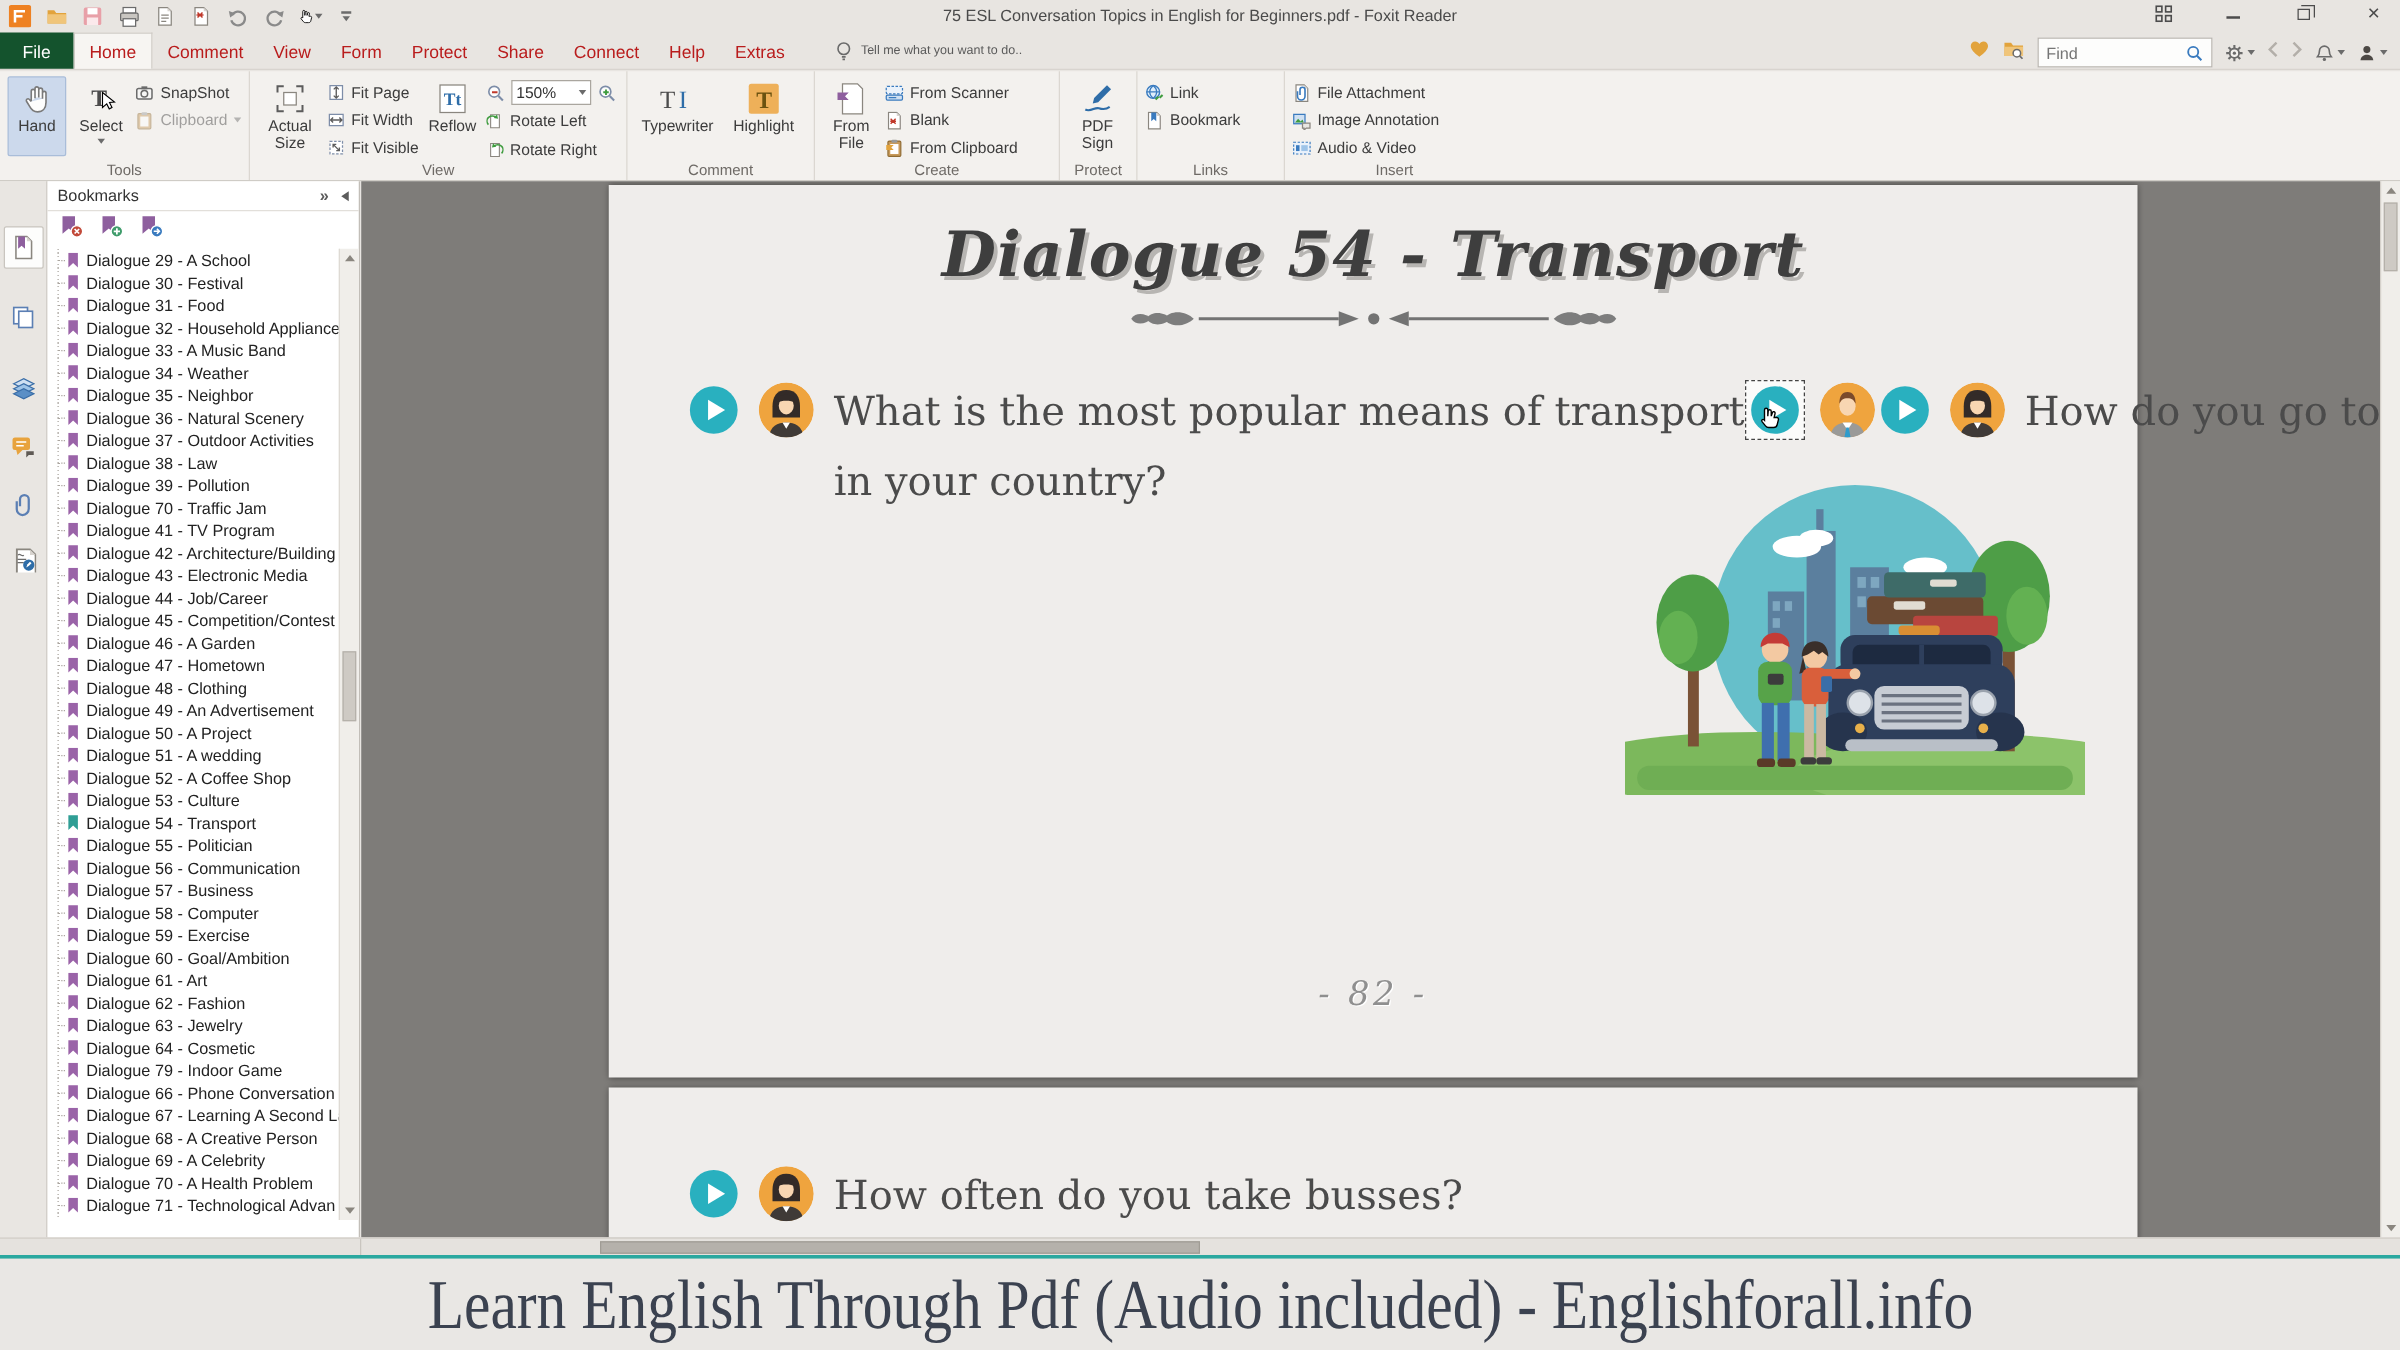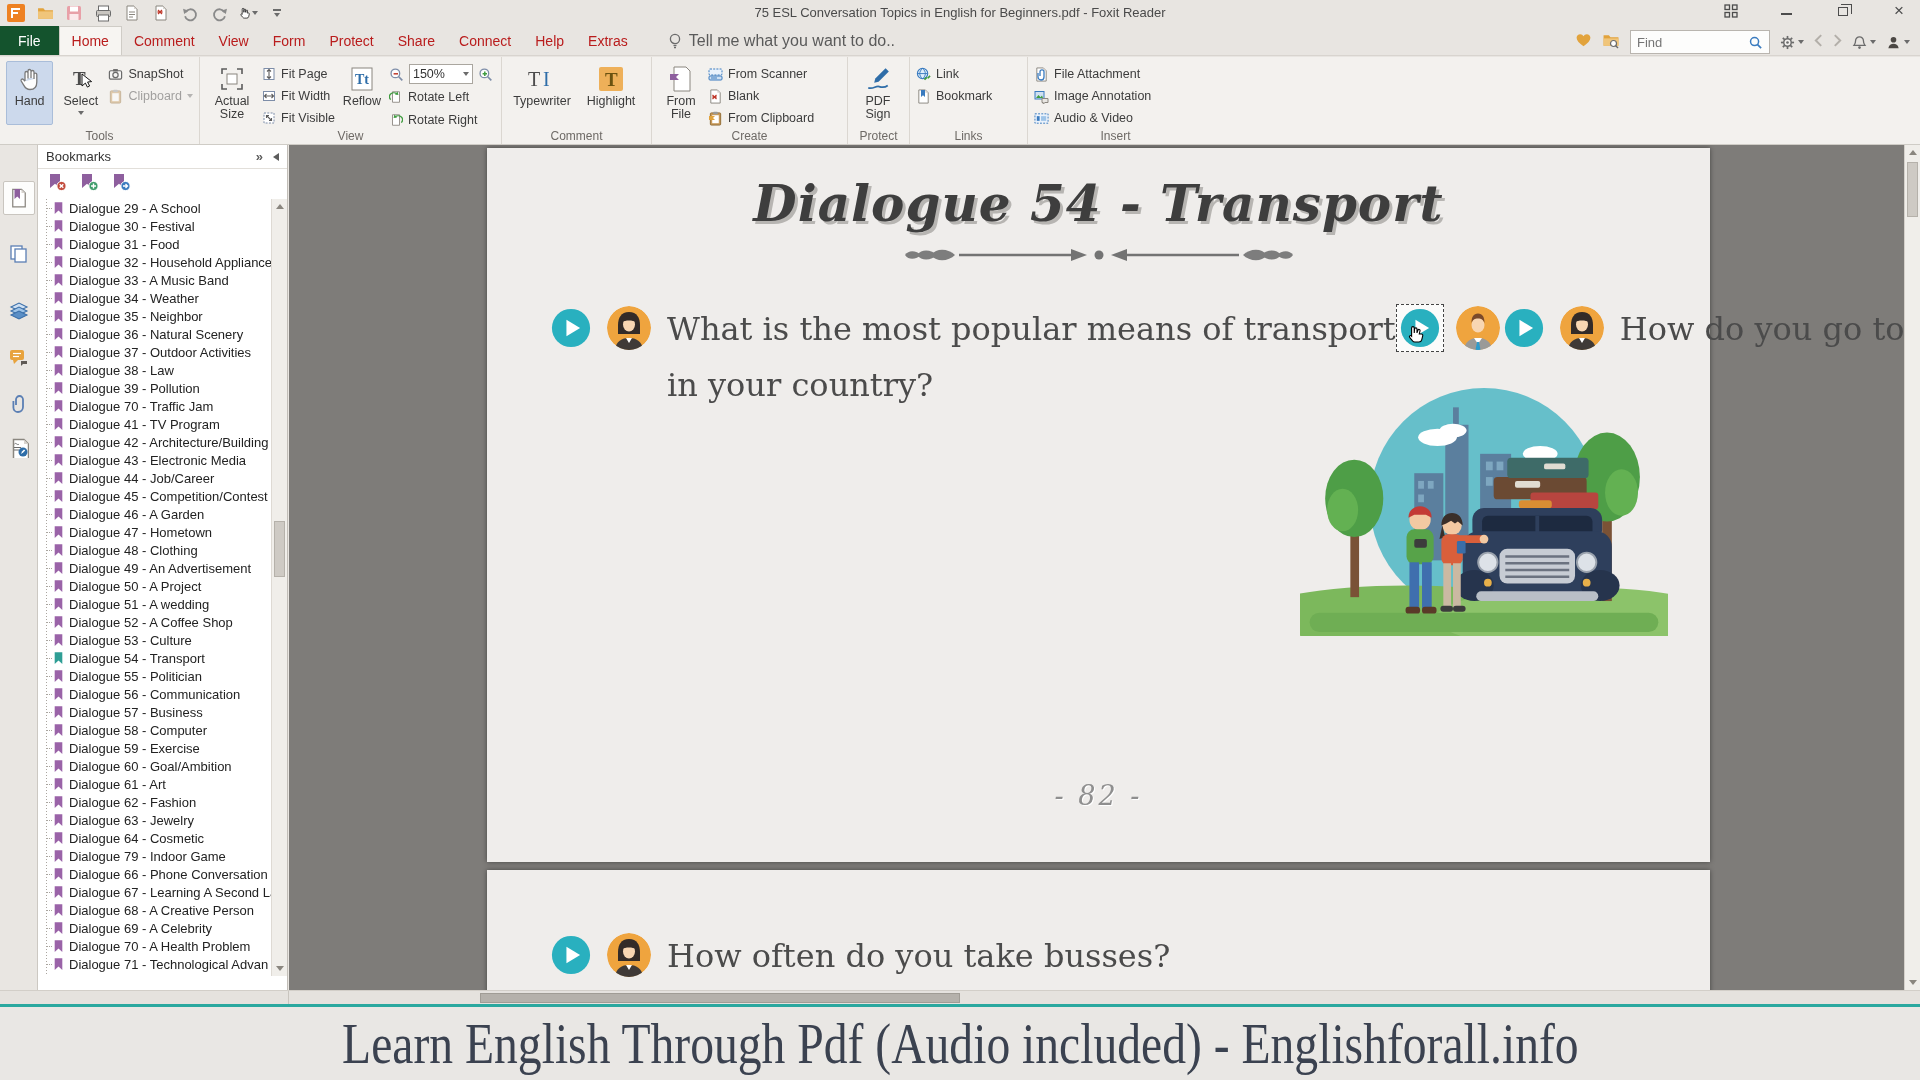--- a/index.html
+++ b/index.html
@@ -17,21 +17,21 @@
   .wc { width:26px; height:18px; display:flex; align-items:center; justify-content:center; color:#4c4c4c; font-size:14px; }
   .wc-restore i { position:relative; display:block; width:10px; height:9px; border:1.4px solid #4c4c4c; background:#e8e5e1; }
   .wc-restore i::before { content:''; position:absolute; left:2px; top:-4px; width:10px; height:9px; border:1.4px solid #4c4c4c; border-bottom:none; border-left:none; }
   .caret { display:inline-block; width:0; height:0; border-left:3.5px solid transparent; border-right:3.5px solid transparent; border-top:4px solid #6b6b6b; }
 
   
   .tabrow { position:absolute; top:26px; left:0; right:0; height:30px; background:#e8e5e1; display:flex; align-items:stretch; border-bottom:1px solid #d8d4cf; }
   .tab { padding:0 12px; display:flex; align-items:center; font-size:14px; color:#b91c1c; cursor:default; }
   .tab-file { background:#14532d; color:#fff; padding:0 18px; }
   .tab.active { background:#f7f5f2; border:1px solid #cfccc6; border-bottom:none; }
-  .tellme { display:flex; align-items:center; gap:7px; margin-left:28px; color:#5a5a5a; font-size:16px; }
+  .tellme { display:flex; align-items:center; gap:7px; margin-left:28px; color:#5a5a5a; font-size:10px; }
   .tr-right { position:absolute; right:10px; top:3px; display:flex; align-items:center; gap:10px; height:26px; }
   .findbox { display:flex; align-items:center; width:140px; height:24px; background:#fdfdfc; border:1px solid #b9b5af; padding:0 6px; }
   .findbox input { flex:1; border:none; outline:none; background:transparent; font-size:13px; color:#b91c1c; width:90px; font-family:"Liberation Sans",sans-serif; }
   .mini { display:flex; align-items:center; gap:3px; }
 
   
   .ribbon { position:absolute; top:57px; left:0; right:0; height:88px; background:#f3f1ee; border-bottom:1px solid #cfccc6; display:flex; }
   .rgroup { position:relative; border-right:1px solid #dbd7d1; padding:4px 6px 18px 6px; display:flex; align-items:flex-start; gap:4px; }
   .glabel { position:absolute; bottom:1px; left:0; right:0; text-align:center; font-size:12px; color:#6e6a66; }
   .rb-big { width:52px; height:64px; display:flex; flex-direction:column; align-items:center; justify-content:flex-start; gap:3px; font-size:12.5px; color:#3c3c3c; text-align:center; padding-top:4px; border:1px solid transparent; border-radius:2px; line-height:13px; }

